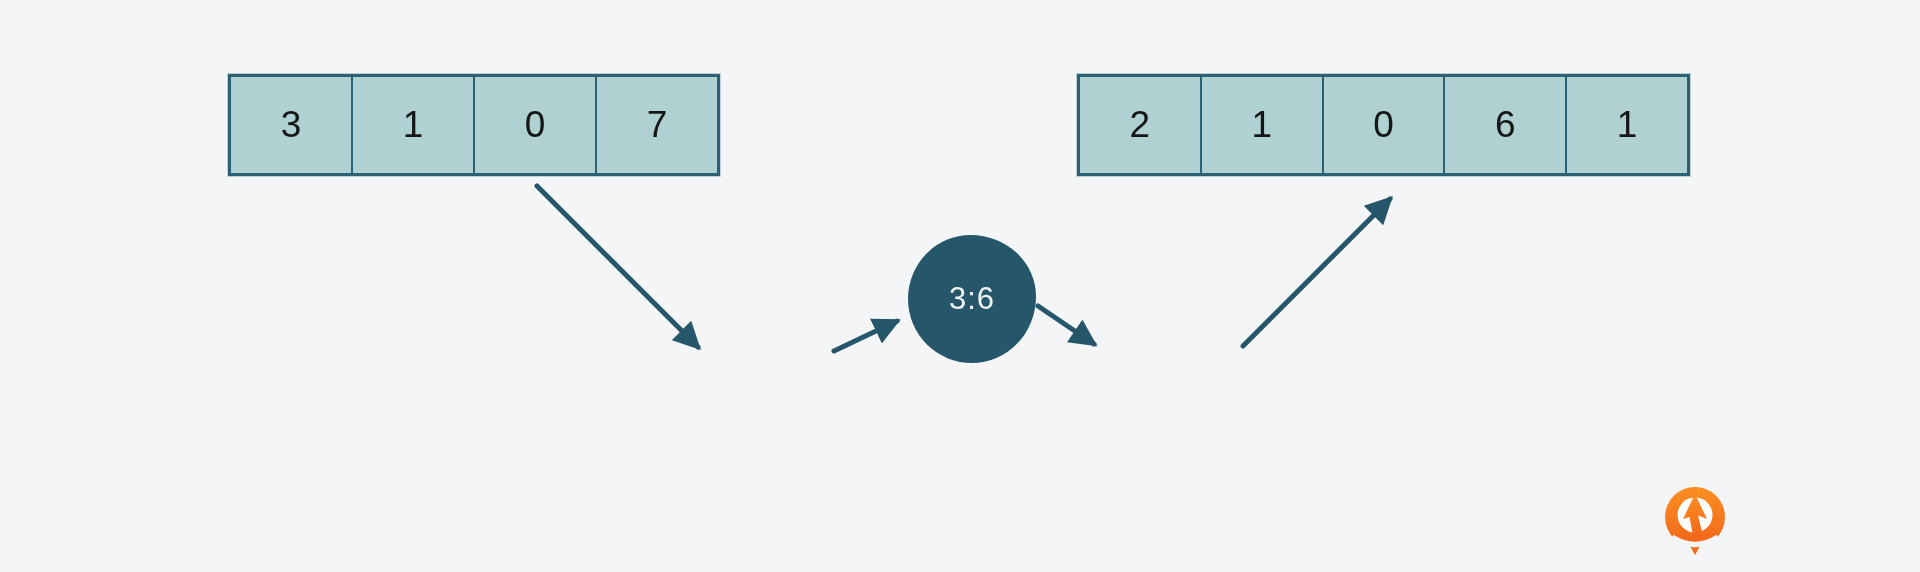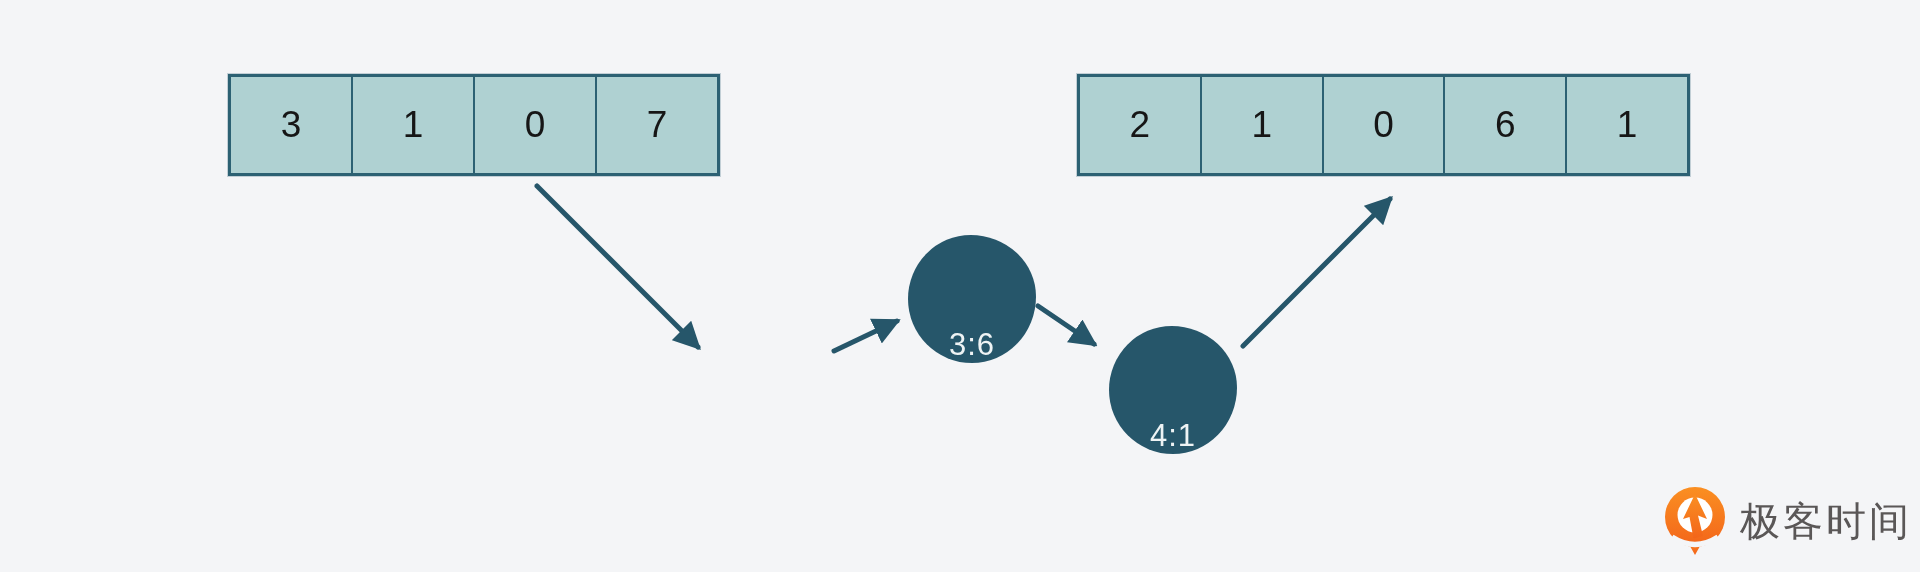--- a/index.html
+++ b/index.html
@@ -44,21 +44,21 @@
   .cell:first-child { border-left: none; }
 
   
   .node {
     position: absolute;
     width: 128px;
     height: 128px;
     background: var(--accent);
     border-radius: 49% 51% 50% 50% / 50% 48% 52% 50%;
     display: flex;
-    align-items: flex-end;
+    align-items: center;
     justify-content: center;
     color: var(--node_text);
     font-size: 31px;
     letter-spacing: 1px;
   }
   .node-1 { left: 707px;  top: 326px; }
   .node-2 { left: 908px;  top: 235px; }
   .node-3 { left: 1109px; top: 326px; }
 
   
@@ -115,34 +115,30 @@
     </defs>
     <line x1="537" y1="186" x2="698" y2="347" stroke="var(--accent)" stroke-width="5" stroke-linecap="round" marker-end="url(#ah)"></line>
     <line x1="834" y1="351" x2="897" y2="321" stroke="var(--accent)" stroke-width="5" stroke-linecap="round" marker-end="url(#ah)"></line>
     <line x1="1038" y1="306" x2="1094" y2="344" stroke="var(--accent)" stroke-width="5" stroke-linecap="round" marker-end="url(#ah)"></line>
     <line x1="1243" y1="346" x2="1390" y2="199" stroke="var(--accent)" stroke-width="5" stroke-linecap="round" marker-end="url(#ah)"></line>
   </svg>
 
   <div class="node node-2">
     <span>3:6</span>
   </div>
-  <div class="node node-3">
-    <span>4:1</span>
-  </div>
 
   <div class="logo">
     <svg width="66" height="70" viewBox="0 0 66 70" xmlns="http://www.w3.org/2000/svg">
       <defs>
         <linearGradient id="og" x1="0" y1="0" x2="0" y2="1">
           <stop offset="0" stop-color="var(--logo_orange_light)"></stop>
           <stop offset="1" stop-color="var(--logo_orange)"></stop>
         </linearGradient>
       </defs>
       <path d="M20 46 L33 69 L46 46 Z" fill="url(#og)"></path>
       <circle cx="33" cy="31" r="30" fill="url(#og)"></circle>
       <path d="M10 51 Q33 66 56 51" stroke="var(--background)" stroke-width="5.5" fill="none"></path>
       <circle cx="33" cy="29" r="17.5" fill="#ffffff"></circle>
       <path d="M33 8 L45 33 L36 29.5 L41 50 L31.5 52.5 L27.5 31 L21 33 Z" fill="url(#og)"></path>
     </svg>
-    <span class="logo-text">极客时间</span>
   </div>
 
 </div>
 
 </body></html>

